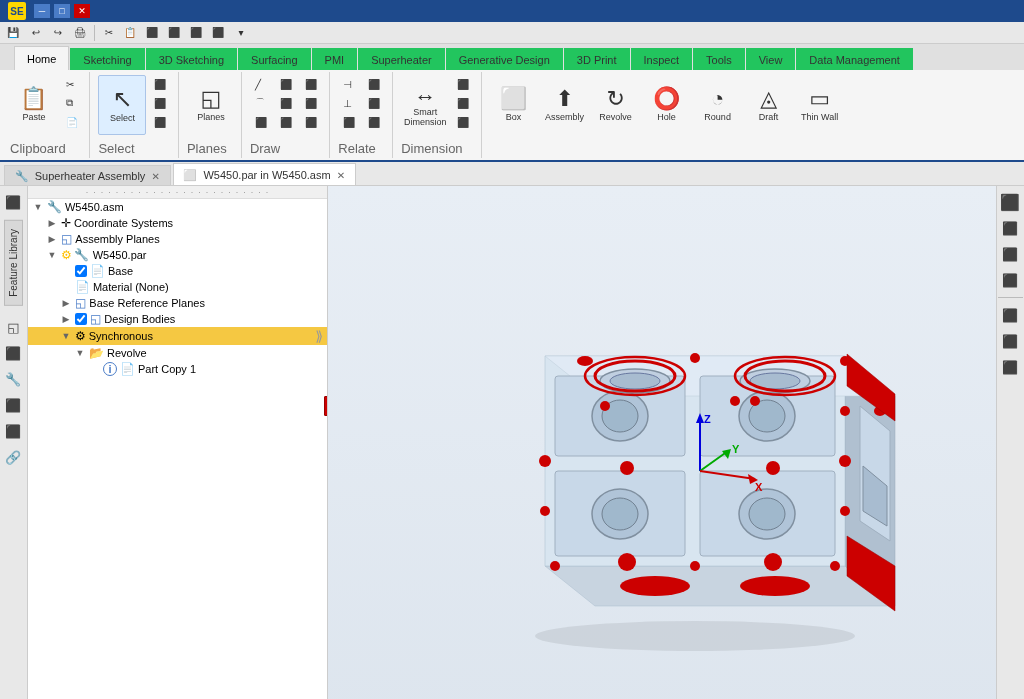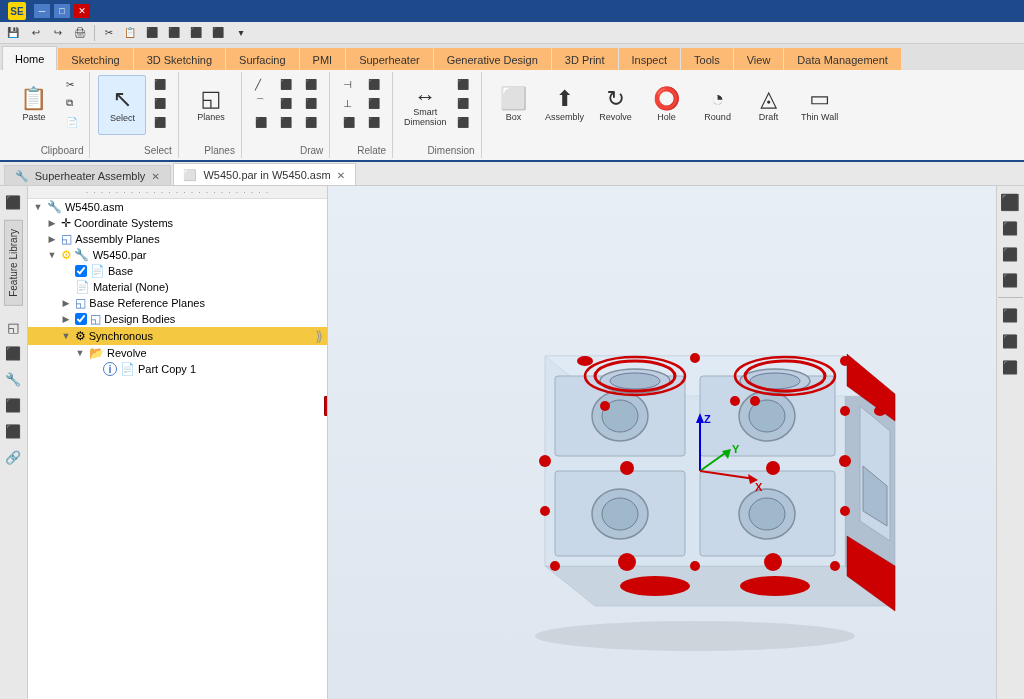--- a/index.html
+++ b/index.html
@@ -41,31 +41,31 @@
     
     #ribbon {
       background: #f5f5f5;
       border-bottom: 2px solid #1e4a8c;
     }
     #ribbon-tabs {
       display: flex;
       background: #e0e0e0;
       height: 26px;
       align-items: flex-end;
-      padding-left: 2px;
+      padding-left: 14px;
     }
     .ribbon-tab {
       padding: 4px 12px 3px;
       font-size: 11px;
       cursor: pointer;
       border: 1px solid transparent;
       border-bottom: none;
       margin-right: 1px;
       color: #333;
-      background: #fdba74;
+      background: #22c55e;
       height: 22px;
       display: flex; align-items: center;
     }
     .ribbon-tab.active {
       background: #f5f5f5;
       border-color: #ccc;
       color: #000;
       font-weight: 500;
       height: 24px;
     }
@@ -87,25 +87,25 @@
     }
     .ribbon-group:last-child { border-right: none; }
     .ribbon-group-content {
       display: flex;
       align-items: flex-start;
       gap: 3px;
       flex: 1;
       padding-top: 3px;
     }
     .ribbon-group-label {
-      font-size: 10px;
+      font-size: 13px;
       color: #666;
       margin-top: auto;
       padding-bottom: 2px;
-      text-align: right;
+      text-align: left;
       width: 100%;
     }
     .ribbon-btn-large {
       display: flex; flex-direction: column; align-items: center; justify-content: center;
       width: 48px; height: 60px; cursor: pointer; border: 1px solid transparent;
       border-radius: 2px; font-size: 9px; color: #333; text-align: center; gap: 2px;
       background: transparent;
     }
     .ribbon-btn-large .icon { font-size: 22px; line-height: 1; }
     .ribbon-btn-small {

